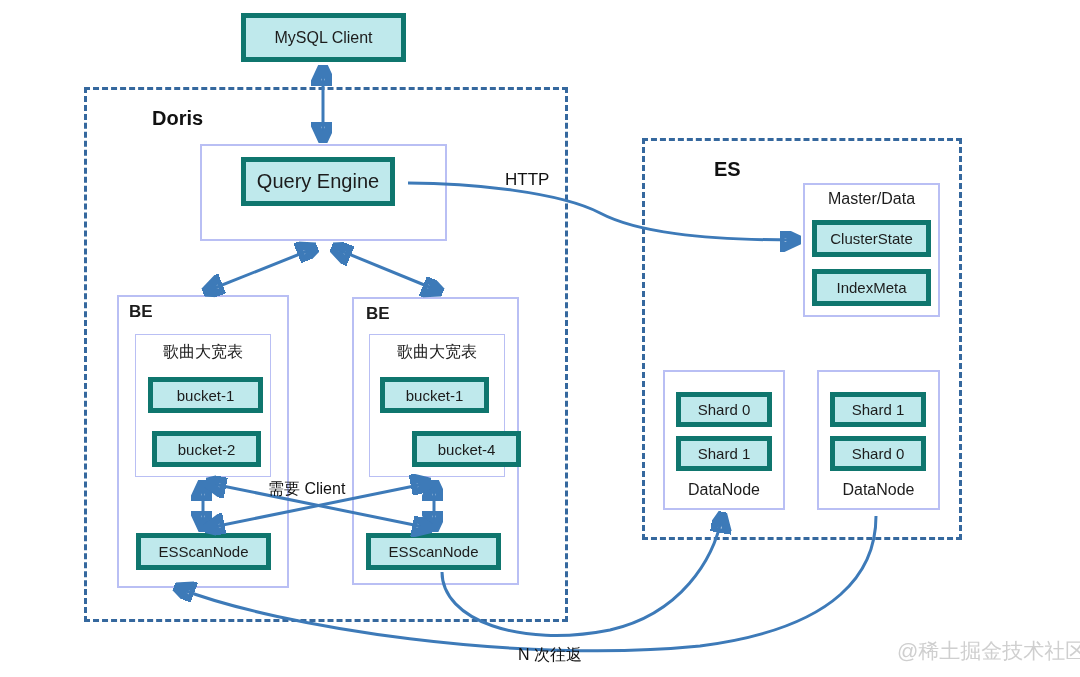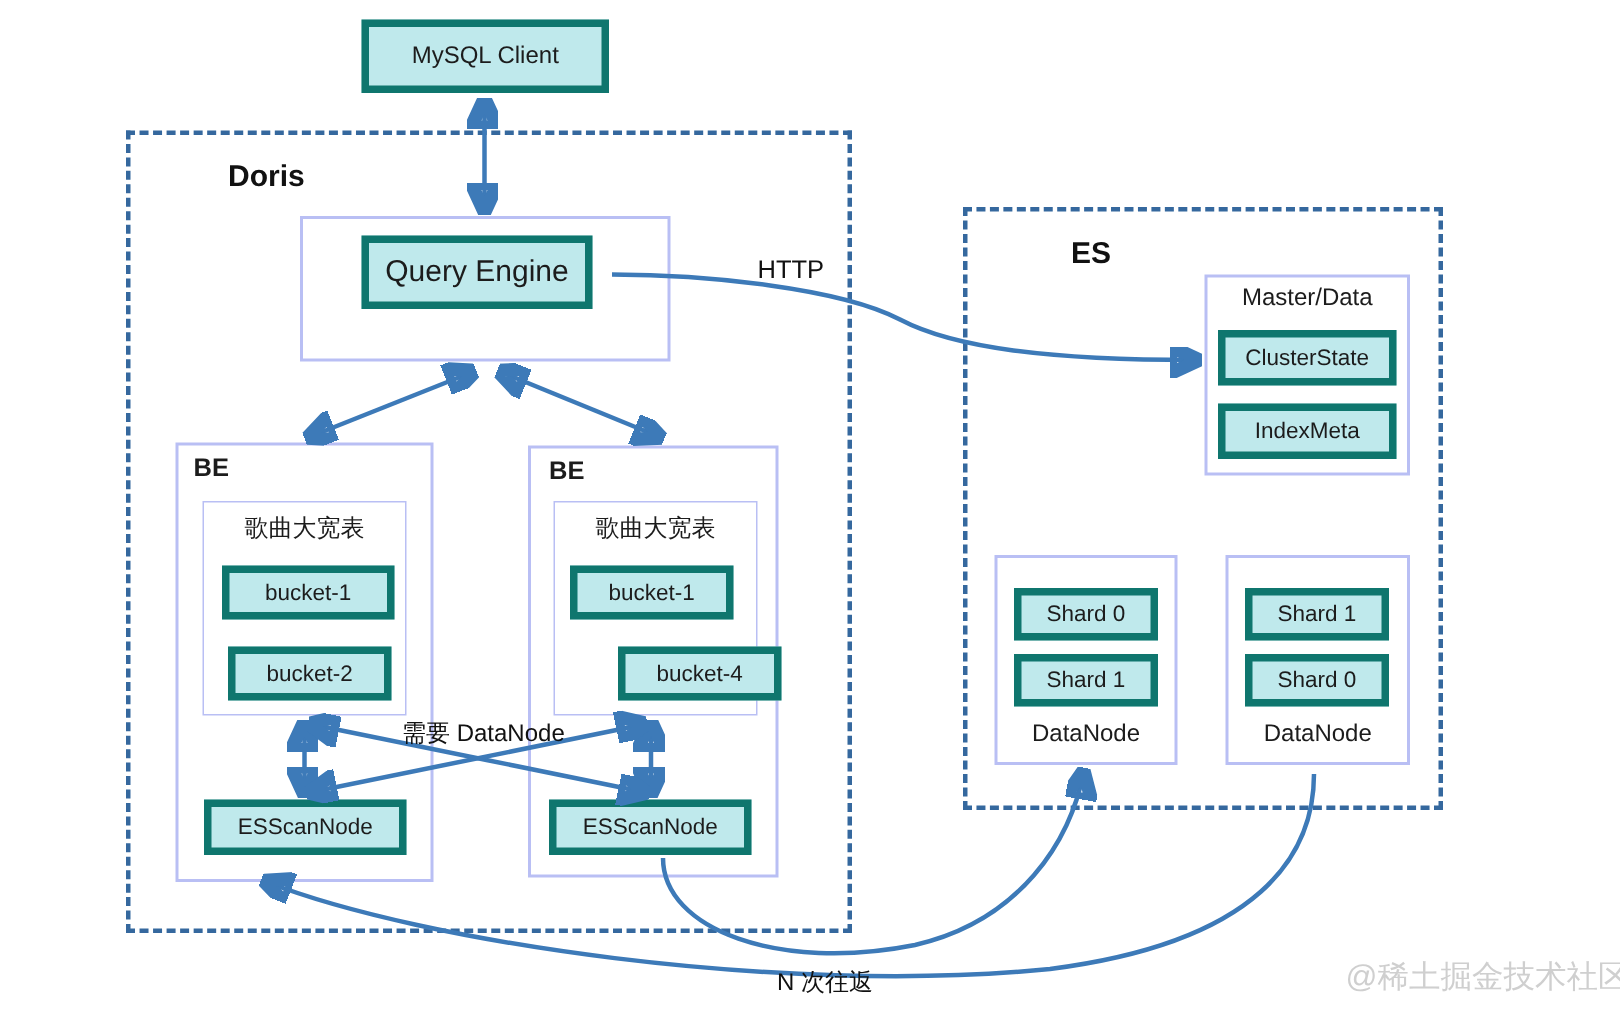--- a/index.html
+++ b/index.html
@@ -163,18 +163,18 @@
 
     <line x1="208" y1="483" x2="429" y2="528" marker-start="url(#ah-start)" marker-end="url(#ah)"></line>
     <line x1="429" y1="483" x2="208" y2="528" marker-start="url(#ah-start)" marker-end="url(#ah)"></line>
 
     <path d="M442,572 C442,620 520,648 610,630 C680,614 714,560 722,516" marker-end="url(#ah)"></path>
 
     <path d="M876,516 C876,570 840,628 700,646 C520,664 280,628 178,588" marker-end="url(#ah)"></path>
   </svg>
 
   <div class="edge-label" style="left:505px; top:170px;">HTTP</div>
-  <div class="edge-label" style="left:268px; top:479px; font-size:16px;">需要 DataNode</div>
+  <div class="edge-label" style="left:268px; top:479px; font-size:16px;">需要 Client</div>
   <div class="edge-label" style="left:518px; top:645px; font-size:16px;">N 次往返</div>
 
   <div class="watermark" style="left:897px; top:637px;">@稀土掘金技术社区</div>
 
 </div>
 
 </body></html>

